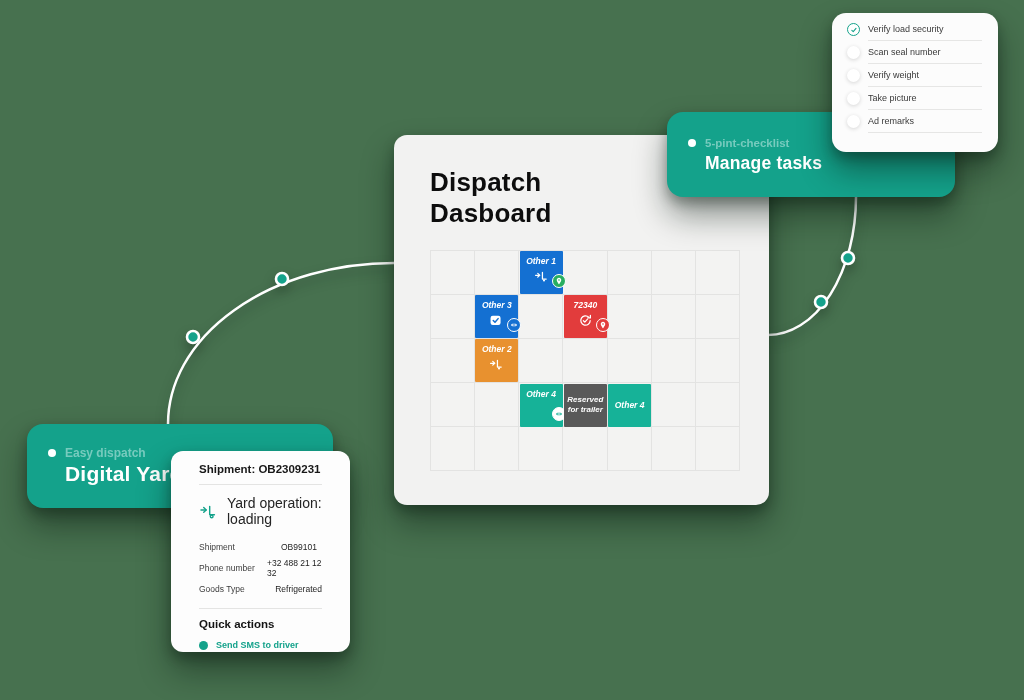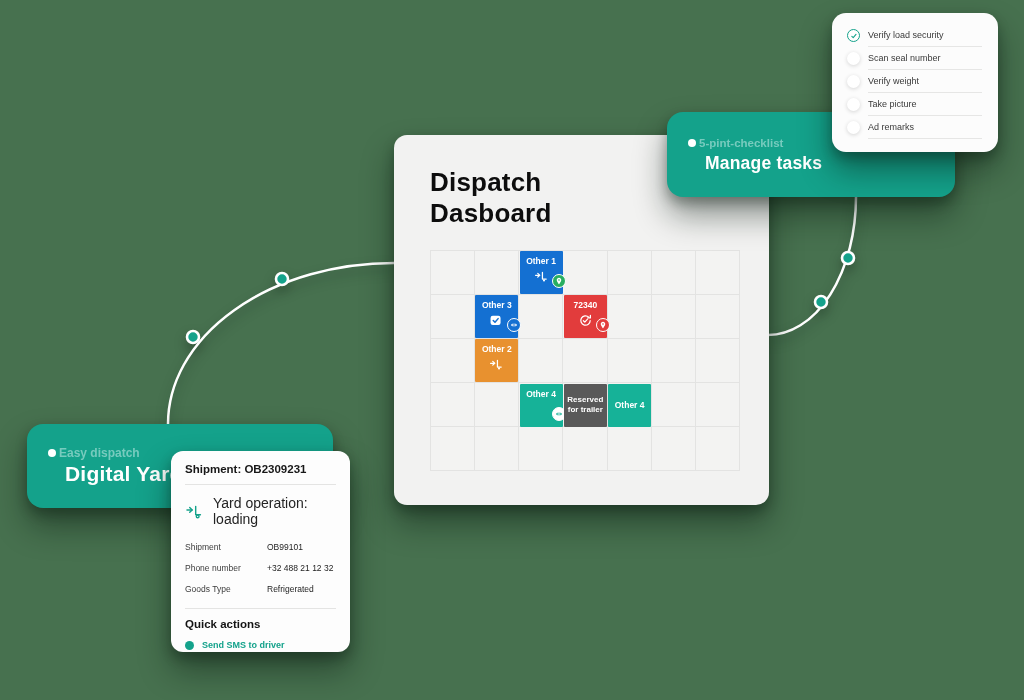--- a/index.html
+++ b/index.html
@@ -11,56 +11,56 @@
   
   .connectors{position:absolute;left:0;top:0;z-index:1;}
 
   
   .dashboard{left:394px;top:135px;width:375px;height:370px;background:#f2f2f1;border-radius:13px;z-index:2;}
   .dashboard h1{position:absolute;left:36px;top:32px;margin:0;font-size:26px;line-height:1.18;font-weight:bold;color:#0d0d0d;letter-spacing:.2px;}
   .gridwrap{position:absolute;left:36px;top:115px;width:310px;height:221px;}
   .yardgrid{position:absolute;inset:0;display:grid;grid-template-columns:repeat(7,1fr);grid-template-rows:repeat(5,1fr);border-top:1px solid #e3e3e2;border-left:1px solid #e3e3e2;}
   .yardgrid .cell{border-right:1px solid #e3e3e2;border-bottom:1px solid #e3e3e2;background:#f3f3f2;}
   .tiles{position:absolute;inset:0;}
-  .tile{position:absolute;width:43px;height:43px;border-radius:1px;color:#fff;display:flex;flex-direction:column;align-items:center;}
+  .tile{position:absolute;width:43px;height:43px;border-radius:1px;color:#fff;display:flex;flex-direction:column;align-items:center;font-style:italic;}
   .tile .tlabel{font-size:8.5px;font-weight:bold;margin-top:5px;white-space:nowrap;}
   .tile .trow{display:flex;align-items:center;justify-content:center;margin-top:3px;gap:2px;width:100%;}
   .tile .mainicon{width:15px;height:15px;}
   .tile .mainicon svg{width:100%;height:100%;display:block;}
   .tile.centered{justify-content:center;}
   .tile.centered .tlabel{margin-top:0;}
   .tile .multiline{font-size:8px;font-weight:bold;line-height:1.3;text-align:center;margin-top:0;white-space:normal;padding:0 2px;}
   .badge{position:absolute;right:-3px;bottom:6px;width:14px;height:14px;border-radius:50%;border:1.6px solid #fff;box-sizing:border-box;display:flex;align-items:center;justify-content:center;}
   .badge svg{width:8px;height:8px;display:block;}
 
   
   .tealcard{background:#14a28b;border-radius:16px;color:#fff;z-index:3;}
   .manage{left:667px;top:112px;width:288px;height:85px;}
   .yardbanner{left:27px;top:424px;width:306px;height:84px;}
-  .bannerline{position:absolute;display:flex;align-items:center;gap:3px;}
+  .bannerline{position:absolute;display:flex;align-items:center;gap:9px;}
   .bdot{width:8px;height:8px;border-radius:50%;background:#fff;flex:none;}
   .bsub{font-weight:bold;color:#77cbbe;}
   .btitle{position:absolute;font-weight:bold;color:#fff;letter-spacing:.2px;}
   .manage .bannerline{left:21px;top:25px;}
   .manage .bsub{font-size:11.5px;}
   .manage .btitle{left:38px;top:41px;font-size:17.5px;}
   .yardbanner .bannerline{left:21px;top:22px;}
   .yardbanner .bsub{font-size:12px;}
   .yardbanner .btitle{left:38px;top:38px;font-size:21px;}
 
   
-  .checklist{left:832px;top:13px;width:166px;height:139px;background:#fcfcfc;border-radius:14px;z-index:4;padding:11px 16px 6px 15px;}
+  .checklist{left:832px;top:13px;width:166px;height:139px;background:#fcfcfc;border-radius:14px;z-index:4;padding:5px 16px 6px 15px;}
   .check-item{display:flex;align-items:center;gap:8px;height:23px;}
   .ccircle{width:13px;height:13px;border-radius:50%;flex:none;background:#fff;box-shadow:0 1px 4px rgba(0,0,0,.16);display:flex;align-items:center;justify-content:center;box-sizing:border-box;}
   .ccircle.checked{border:1.6px solid #14a28b;box-shadow:none;}
   .ccircle svg{width:8px;height:8px;display:block;}
   .clabel{flex:1;font-size:9px;color:#3a3a3a;border-bottom:1px solid #e6e6e5;padding:5px 0 6px 0;white-space:nowrap;}
 
   
-  .shipment{left:171px;top:451px;width:179px;height:201px;background:#fdfdfd;border-radius:12px;z-index:4;padding:12px 14px;color:#1c1c1c;}
+  .shipment{left:171px;top:451px;width:179px;height:201px;background:#fdfdfd;border-radius:12px;z-index:4;padding:12px 28px;color:#1c1c1c;}
   .shipment .stitle{font-size:11.5px;font-weight:bold;color:#181818;}
   .shipment hr{border:none;border-top:1px solid #e4e4e3;margin:9px 0;}
   .yardop{display:flex;align-items:center;gap:9px;margin:10px 0 4px 0;}
   .yardop svg{width:19px;height:19px;color:#14a28b;flex:none;}
   .yardop span{font-size:14px;color:#242424;}
   .inforows{margin-top:9px;}
   .inforow{display:flex;align-items:center;height:21px;}
   .inforow .ilabel{width:82px;font-size:8.5px;color:#3c3c3c;}
   .inforow .ivalue{font-size:8.5px;color:#1d1d1d;}
   .qtitle{font-size:11.5px;font-weight:bold;color:#141414;margin-top:4px;}

